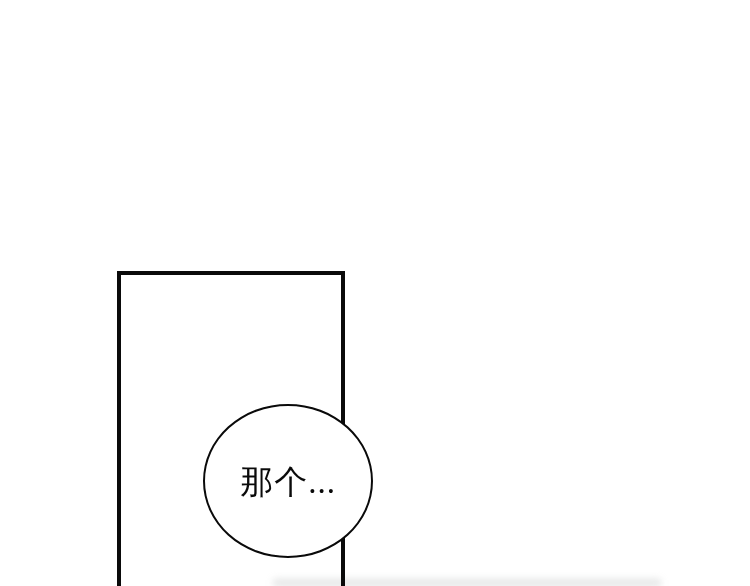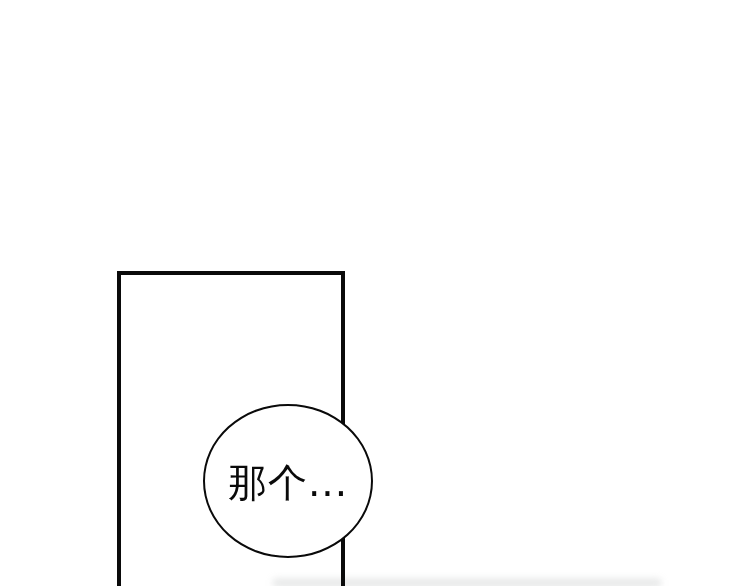--- a/index.html
+++ b/index.html
@@ -51,25 +51,26 @@
     border: 2.5px solid var(--ink);
     border-radius: 50%;
     background: var(--paper);
     display: flex;
     align-items: center;
     justify-content: center;
     z-index: 2;
   }
   .bubble-text {
     color: var(--ink);
-    font-size: 39px;
+    font-size: 33px;
     line-height: 1;
     letter-spacing: 1px;
     white-space: nowrap;
     transform: translateY(1px);
+    font-family: Liberation Serif, serif;
   }
 </style>
 </head>
 <body>
 
 <div class="stage">
   <div class="bottom-smudge"></div>
   <div class="panel-frame"></div>
   <div class="speech-bubble">
     <span class="bubble-text">那个...</span>

